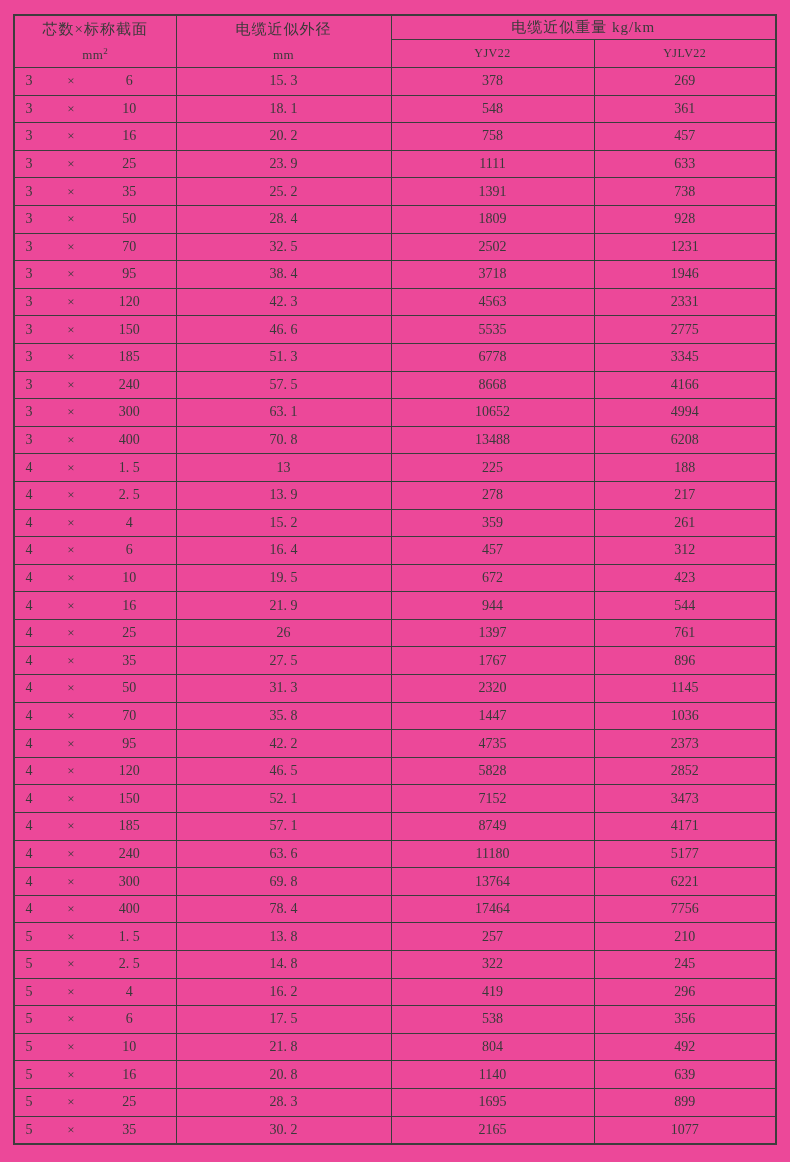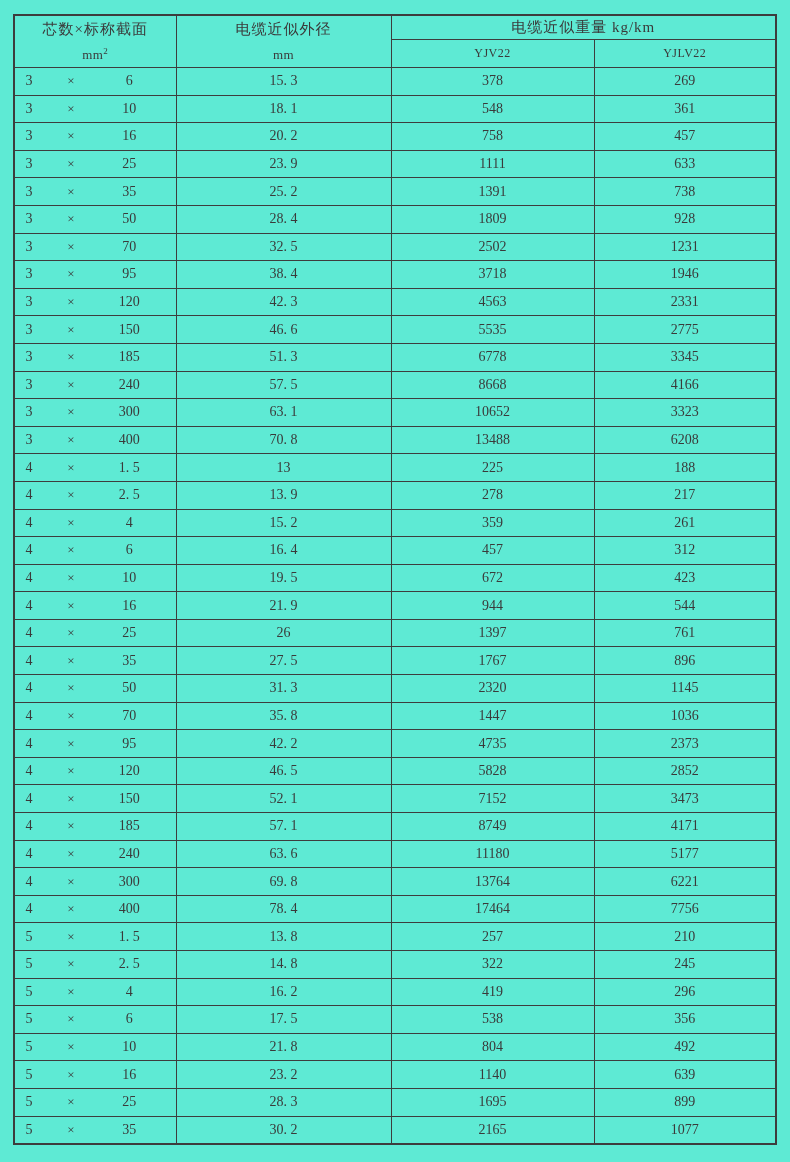--- a/index.html
+++ b/index.html
@@ -6,21 +6,21 @@
   html, body {
     margin: 0; padding: 0;
     width: 790px; height: 1162px;
     background: #ffffff;
     font-family: "Liberation Serif", "DejaVu Serif", serif;
     color: #3a3a3a;
   }
   .sheet {
     position: relative;
     width: 790px; height: 1162px;
-    background: #5eead4;
+    background: #ec4899;
     overflow: hidden;
   }
   table.spec-table {
     position: absolute;
     left: 13px; top: 14px;
     width: 762px;
     border-collapse: collapse;
     table-layout: fixed;
     border: 2px solid #3d3d3d;
   }
@@ -237,21 +237,21 @@
         <tr>
     <td>
       <div class="spec">
         <span>3</span>
         <span class="times">×</span>
         <span>300</span>
       </div>
     </td>
     <td>63. 1</td>
     <td>10652</td>
-    <td>3323</td>
+    <td>4994</td>
   </tr>
         <tr>
     <td>
       <div class="spec">
         <span>3</span>
         <span class="times">×</span>
         <span>400</span>
       </div>
     </td>
     <td>70. 8</td>
@@ -523,21 +523,21 @@
     <td>492</td>
   </tr>
         <tr>
     <td>
       <div class="spec">
         <span>5</span>
         <span class="times">×</span>
         <span>16</span>
       </div>
     </td>
-    <td>23. 2</td>
+    <td>20. 8</td>
     <td>1140</td>
     <td>639</td>
   </tr>
         <tr>
     <td>
       <div class="spec">
         <span>5</span>
         <span class="times">×</span>
         <span>25</span>
       </div>

